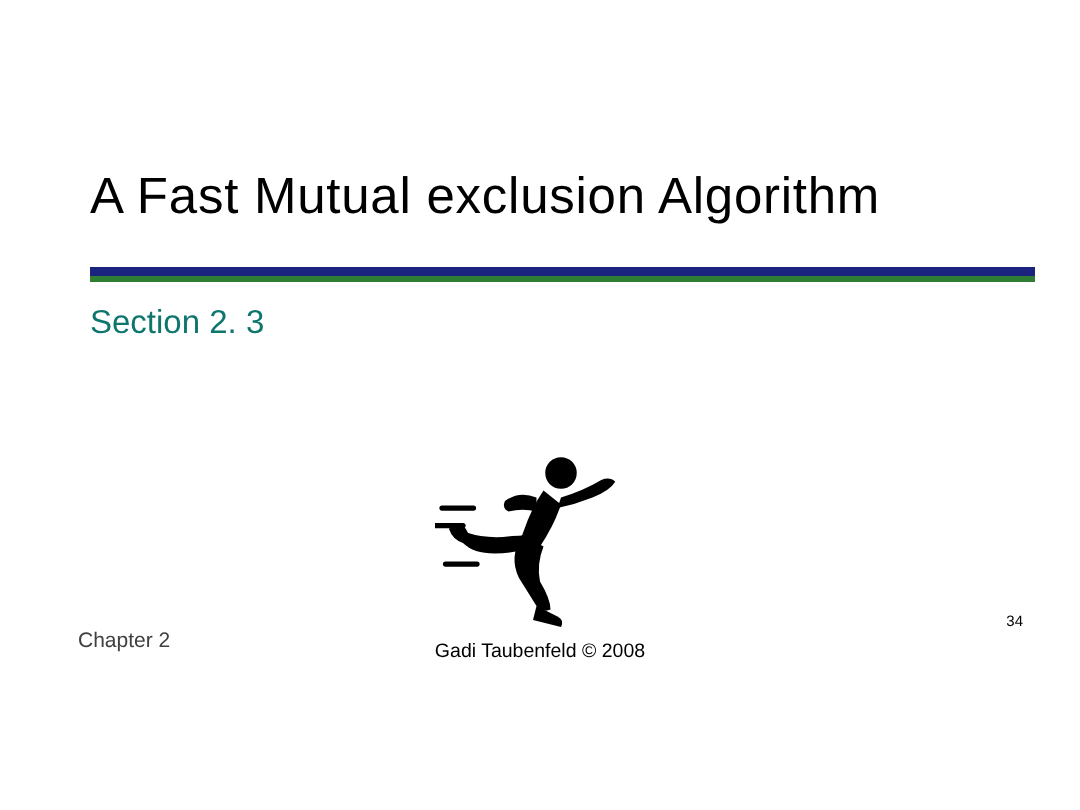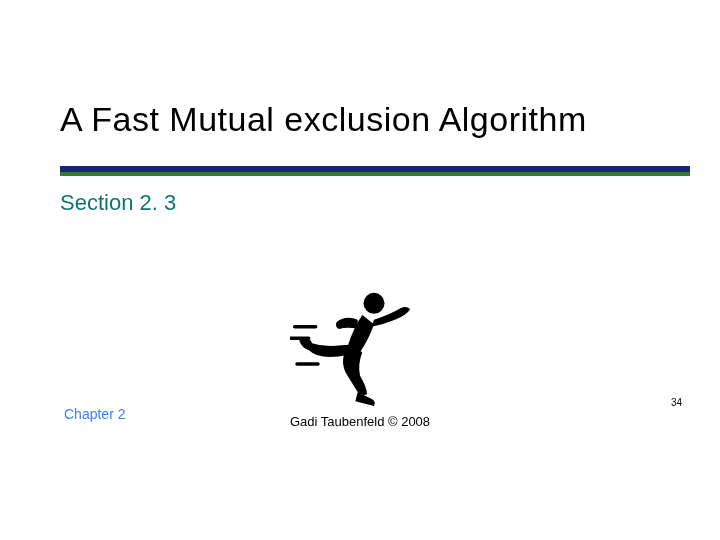--- a/index.html
+++ b/index.html
@@ -2,20 +2,21 @@
 <html><head>
 <meta charset="utf-8">
 <style>
   * { margin: 0; padding: 0; box-sizing: border-box; }
   html, body { width: 720px; height: 540px; background: #ffffff; font-family: "Comic Sans MS", "Comic Sans", cursive, sans-serif; }
   .slide {
     position: relative;
     width: 720px;
     height: 452px;
     background: #ffffff;
+    margin-top: 12px;
   }
   .title {
     position: absolute;
     top: 100px;
     left: 60px;
     right: 40px;
     font-size: 34px;
     font-weight: 400;
     color: #000;
     letter-spacing: 0.5px;
@@ -48,23 +49,23 @@
     position: absolute;
     top: 280px;
     left: 50%;
     transform: translateX(-50%);
     width: 140px;
     height: 140px;
   }
   .footer-left {
     position: absolute;
     bottom: 30px;
-    left: 64px;
+    left: 52px;
     font-size: 14px;
-    color: #3b82f6;
+    color: #404040;
   }
   .footer-center {
     position: absolute;
     bottom: 22px;
     left: 50%;
     transform: translateX(-50%);
     text-align: center;
     font-size: 13px;
     line-height: 1.25;
     color: #000;

